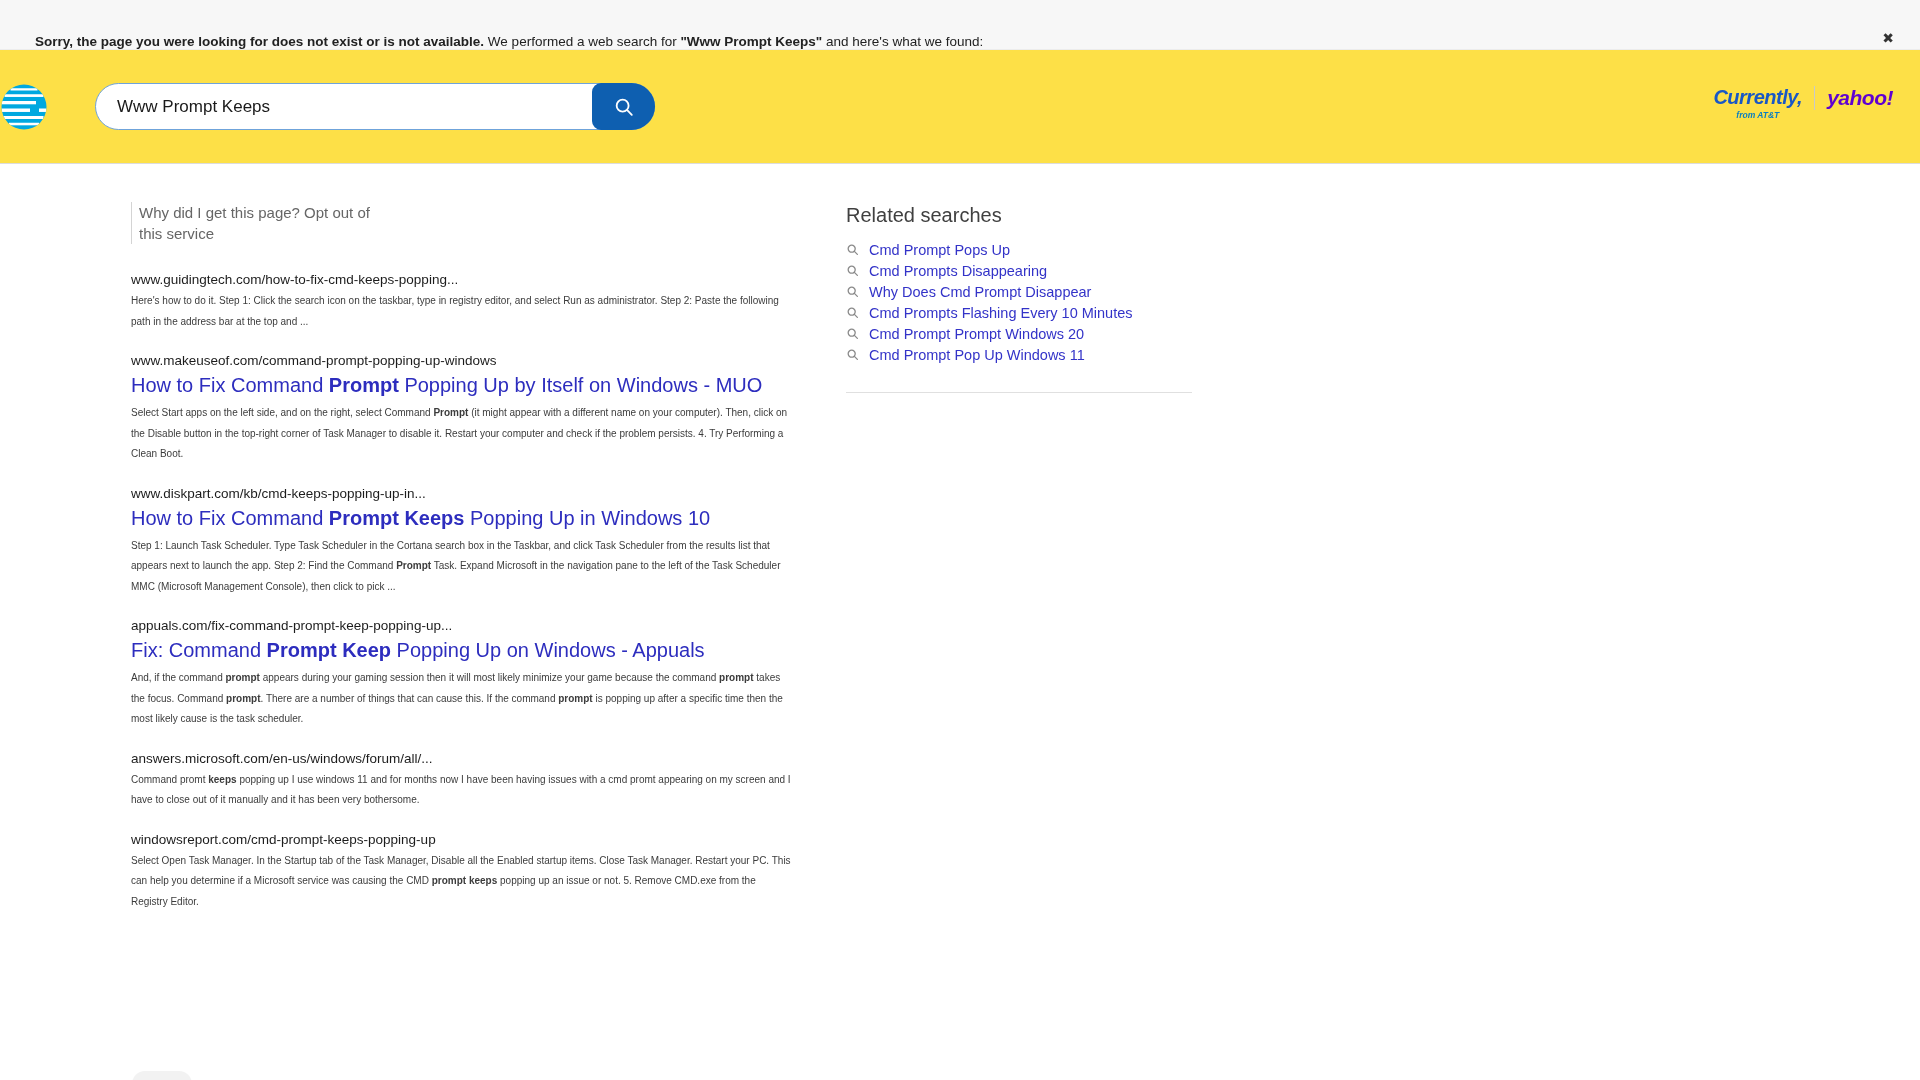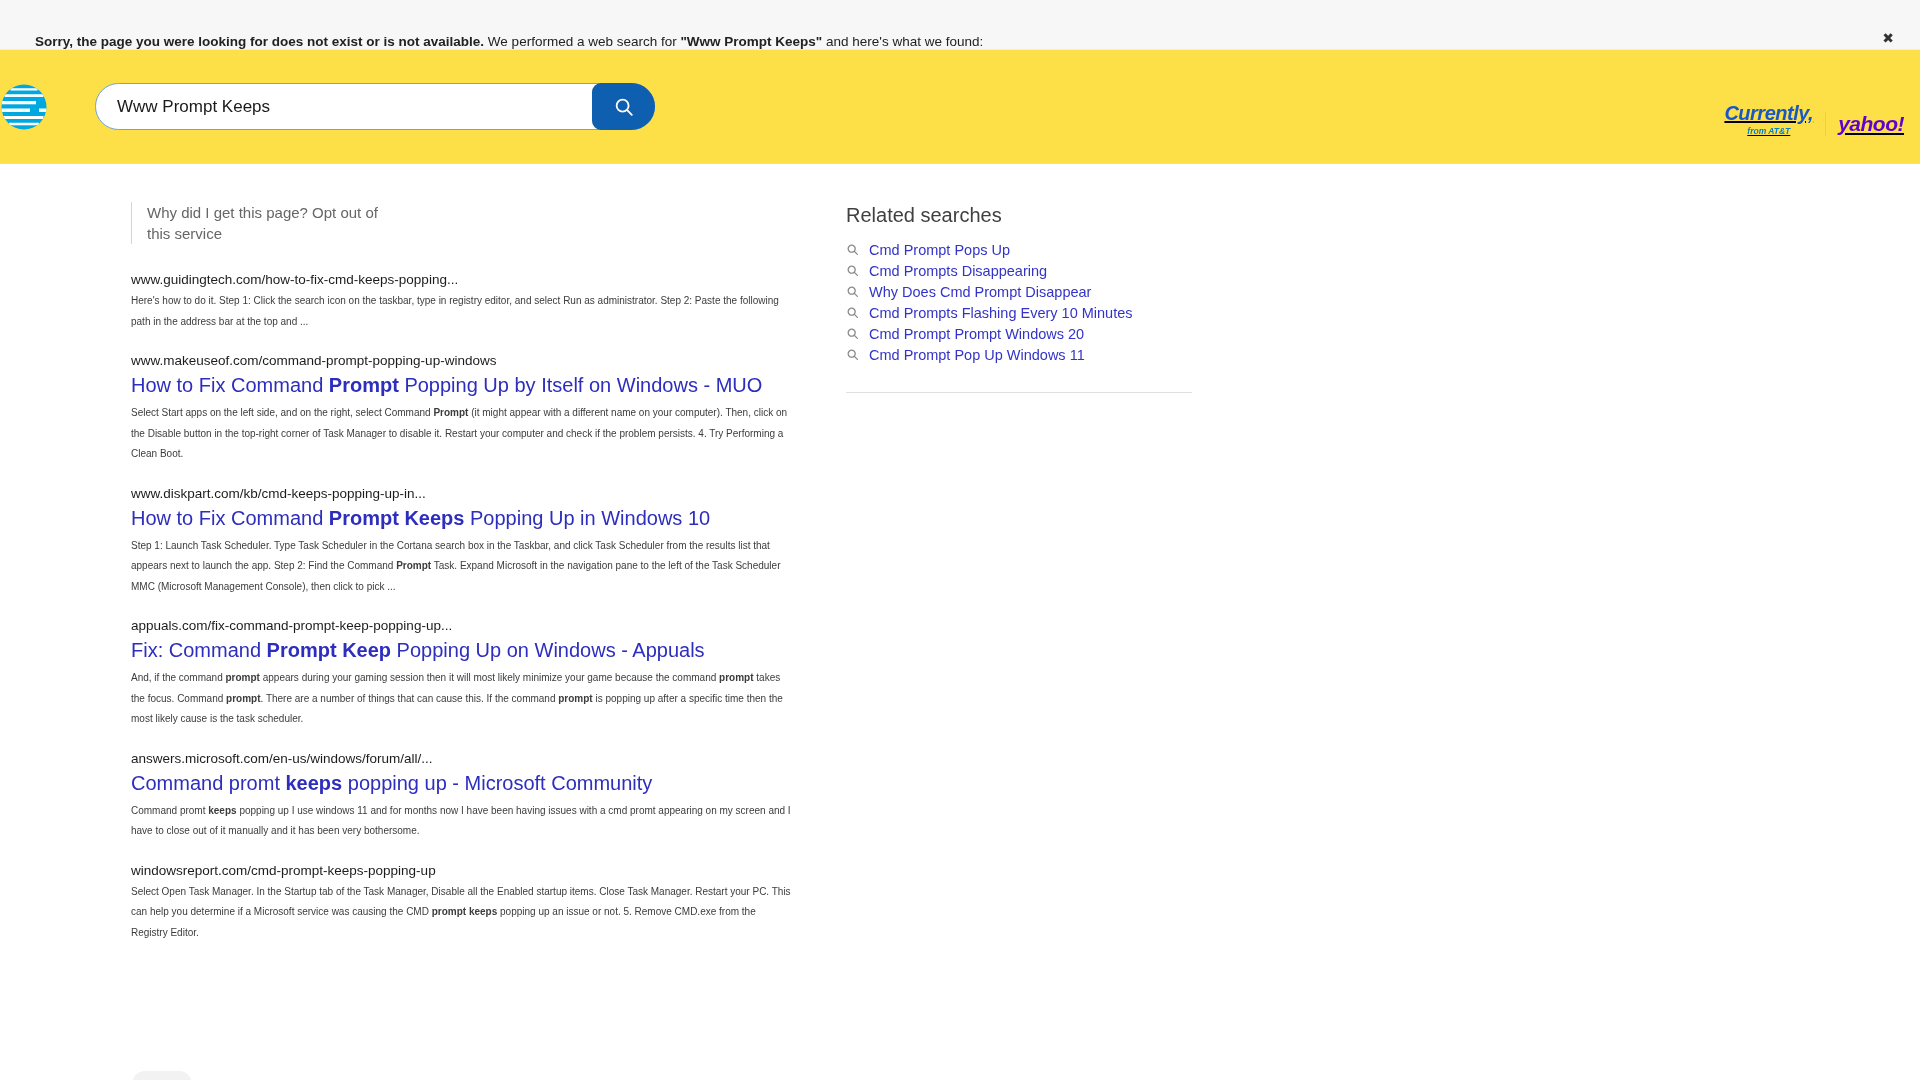--- a/index.html
+++ b/index.html
@@ -20,36 +20,36 @@
   .header { height: 114px; background: #fde047; border-bottom: 1px solid #dcdcdc;
     display: flex; align-items: center; position: relative; }
   .att-logo { width: 48px; height: 48px; margin-right: 47px; flex: 0 0 auto; }
   .search-wrap { position: relative; width: 560px; height: 47px; }
   .search-input { width: 100%; height: 100%; border: 1px solid #6fa3da; border-radius: 26px;
     padding: 0 80px 0 21px; font-size: 17px; color: #1a1a1a; outline: none;
     font-family: "Liberation Sans", "DejaVu Sans", sans-serif; background: #fff; }
   .search-btn { position: absolute; right: 0; top: 0; width: 63px; height: 47px;
     background: #0e5fb0; border: none; border-radius: 10px 26px 26px 10px;
     display: flex; align-items: center; justify-content: center; cursor: pointer; }
-  .branding { position: absolute; right: 16px; top: 36px; display: flex; align-items: flex-end; text-decoration: underline; }
+  .branding { position: absolute; right: 27px; top: 36px; display: flex; align-items: flex-start; }
   .currently-stack { display: flex; flex-direction: column; align-items: center; }
   .currently-word { font-size: 20px; font-weight: 700; font-style: italic; color: #1857c6;
     letter-spacing: -0.5px; }
   .currently-from { font-size: 8.5px; font-weight: 700; font-style: italic; color: #0a7ec2;
     margin-top: 1px; }
   .brand-divider { width: 1px; height: 24px; background: #c9c9c9; margin: 0 12px; }
   .yahoo-word { font-size: 21px; font-weight: 800; font-style: italic; color: #5f01d1;
-    letter-spacing: -0.5px; margin-top: 26px; }
+    letter-spacing: -0.5px; }
 
   
   .main { display: flex; padding: 38px 0 0 131px; align-items: flex-start; }
   .left-col { width: 660px; }
   .right-col { width: 346px; margin-left: 55px; margin-top: 2px; }
 
-  .optout { border-left: 1px solid #d4d4d4; padding-left: 15px; color: #666;
+  .optout { border-left: 1px solid #d4d4d4; padding-left: 7px; color: #666;
     font-size: 15px; line-height: 21px; width: 252px; margin-bottom: 28px; cursor: pointer; }
 
   .result { margin-bottom: 21px; }
   .result-url { font-size: 13.5px; color: #1c1c1c; margin-bottom: 4px; }
   .result-title { font-size: 20px; color: #2d2dbe; line-height: 26px; margin-bottom: 5px;
     font-weight: 400; cursor: pointer; }
   .result-snippet { font-size: 10px; color: #3c3c3c; line-height: 20.5px; }
 
   .related-heading { font-size: 20px; color: #404040; font-weight: 400; margin-bottom: 16px; }
   .related-item { display: flex; align-items: flex-start; margin-bottom: 7px; cursor: pointer; }
@@ -131,21 +131,20 @@
   </div>
 
   <div class="result">
     <div class="result-url">appuals.com/fix-command-prompt-keep-popping-up...</div>
     <div class="result-title"><span>Fix: Command </span><span class="b">Prompt Keep</span><span> Popping Up on Windows - Appuals</span></div>
     <div class="result-snippet"><span>And, if the command </span><span class="b">prompt</span><span> appears during your gaming session then it will most likely minimize your game because the command </span><span class="b">prompt</span><span> takes the focus. Command </span><span class="b">prompt</span><span>. There are a number of things that can cause this. If the command </span><span class="b">prompt</span><span> is popping up after a specific time then the most likely cause is the task scheduler.</span></div>
   </div>
 
   <div class="result">
     <div class="result-url">answers.microsoft.com/en-us/windows/forum/all/...</div>
-    <div class="result-title"><span>Command promt </span><span class="b">keeps</span><span> popping up - Microsoft Community</span></div>
     <div class="result-snippet"><span>Command promt </span><span class="b">keeps</span><span> popping up I use windows 11 and for months now I have been having issues with a cmd promt appearing on my screen and I have to close out of it manually and it has been very bothersome.</span></div>
   </div>
 
   <div class="result">
     <div class="result-url">windowsreport.com/cmd-prompt-keeps-popping-up</div>
     <div class="result-snippet"><span>Select Open Task Manager. In the Startup tab of the Task Manager, Disable all the Enabled startup items. Close Task Manager. Restart your PC. This can help you determine if a Microsoft service was causing the CMD </span><span class="b">prompt keeps</span><span> popping up an issue or not. 5. Remove CMD.exe from the Registry Editor.</span></div>
   </div>
 </div>
   </div>
 

